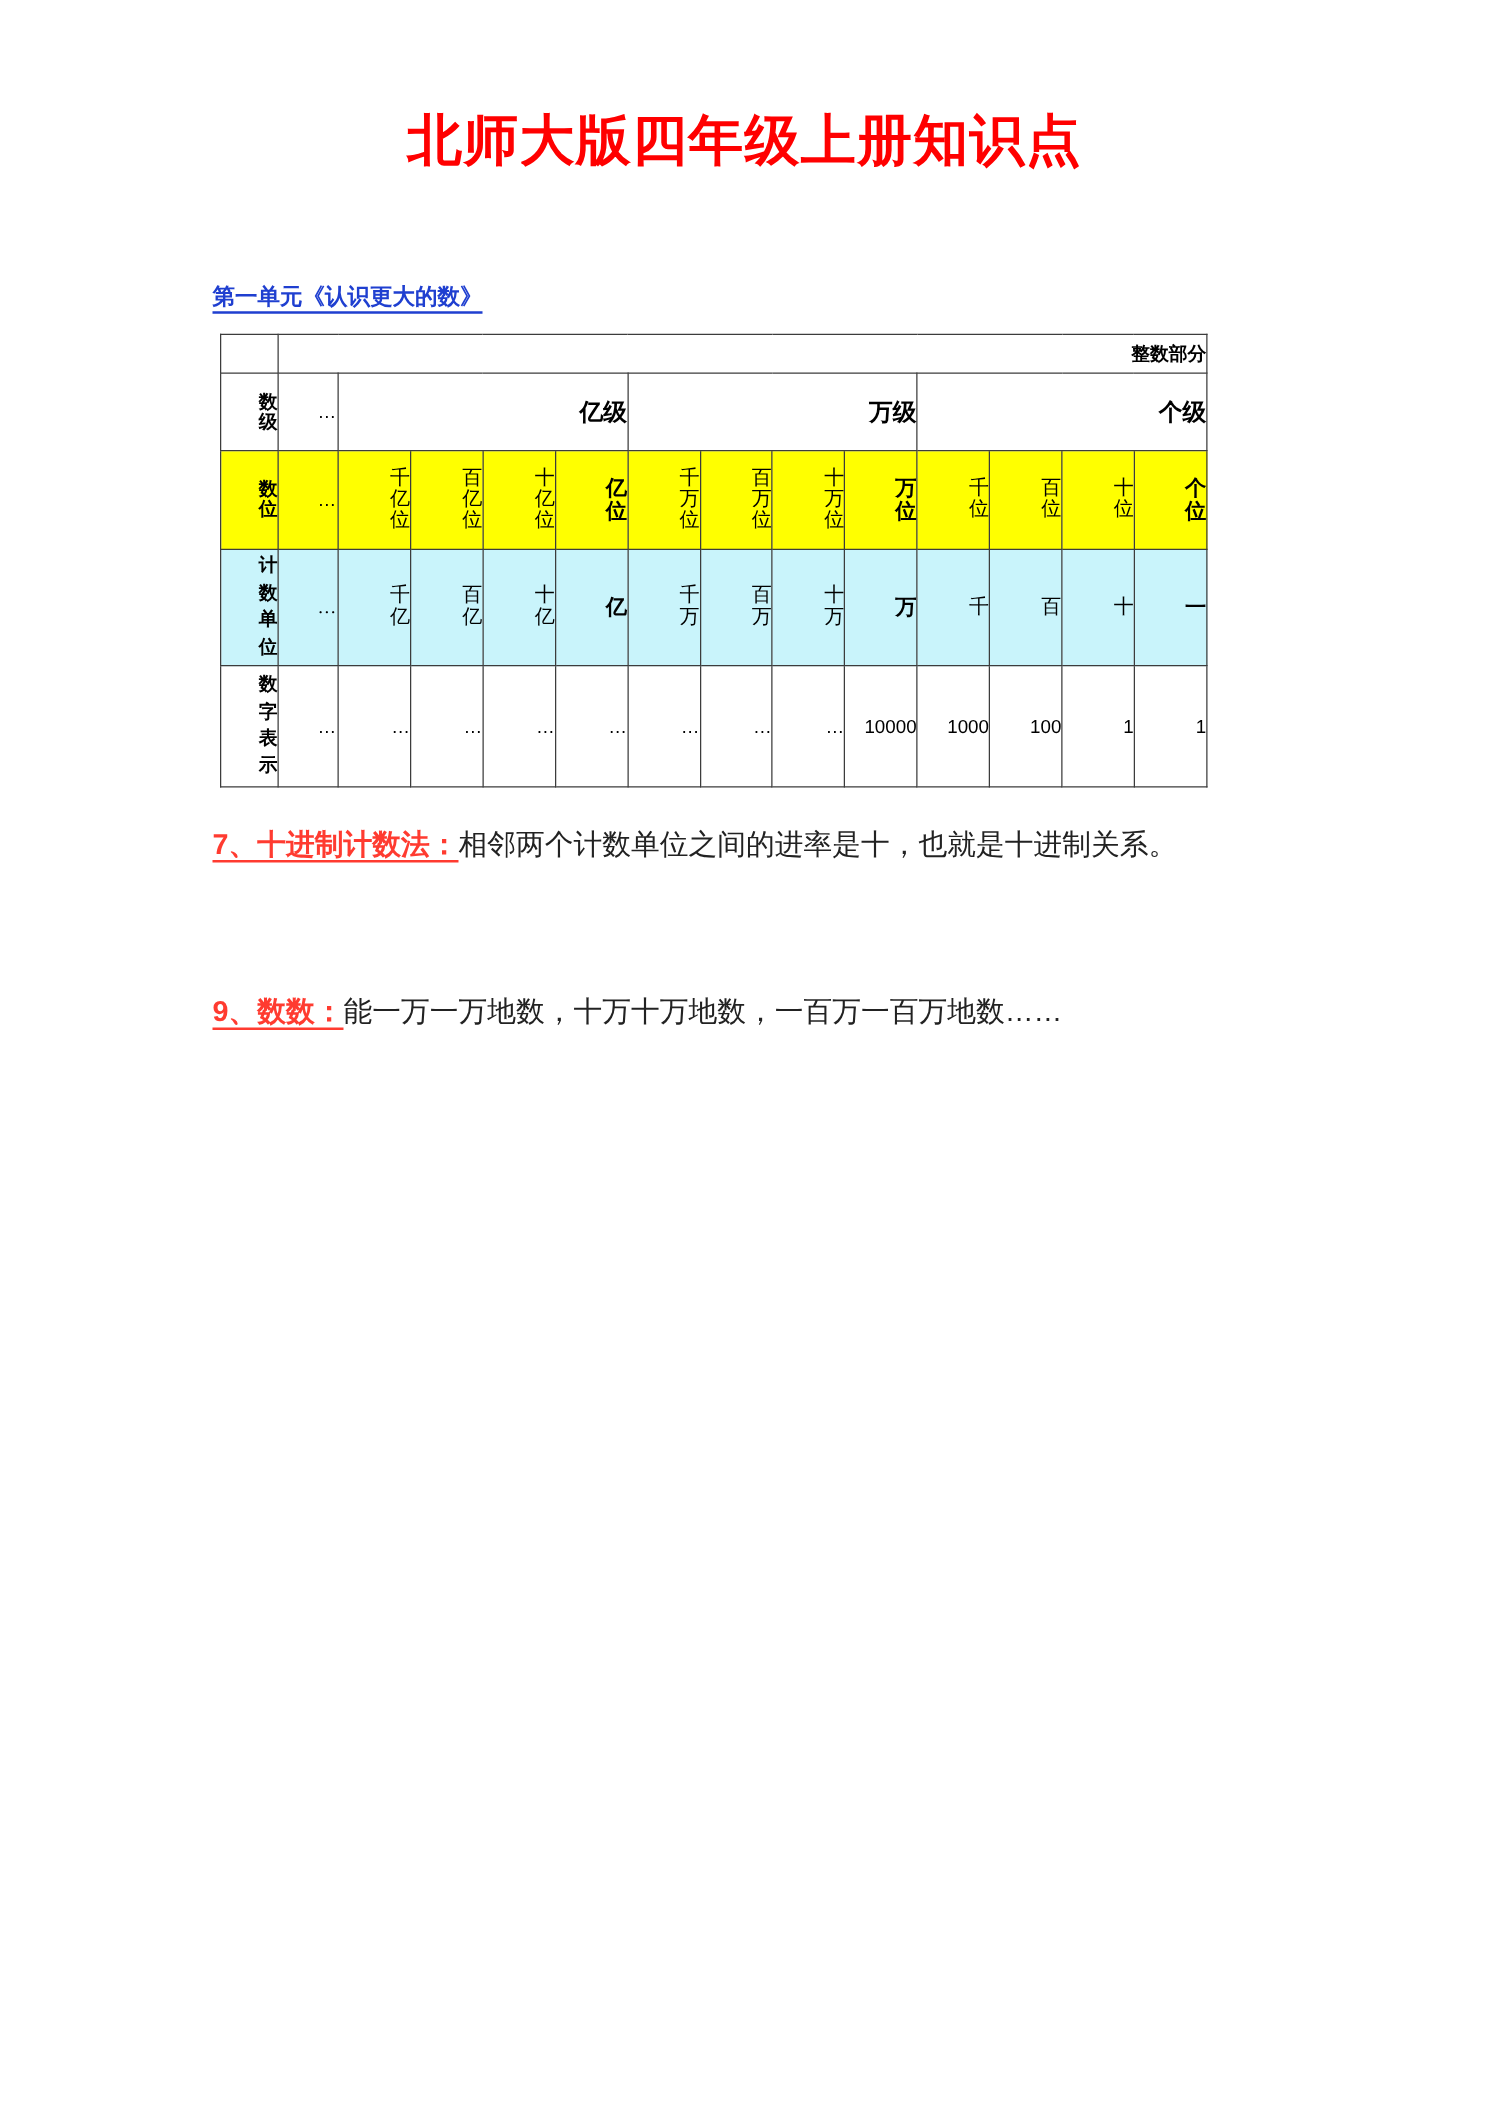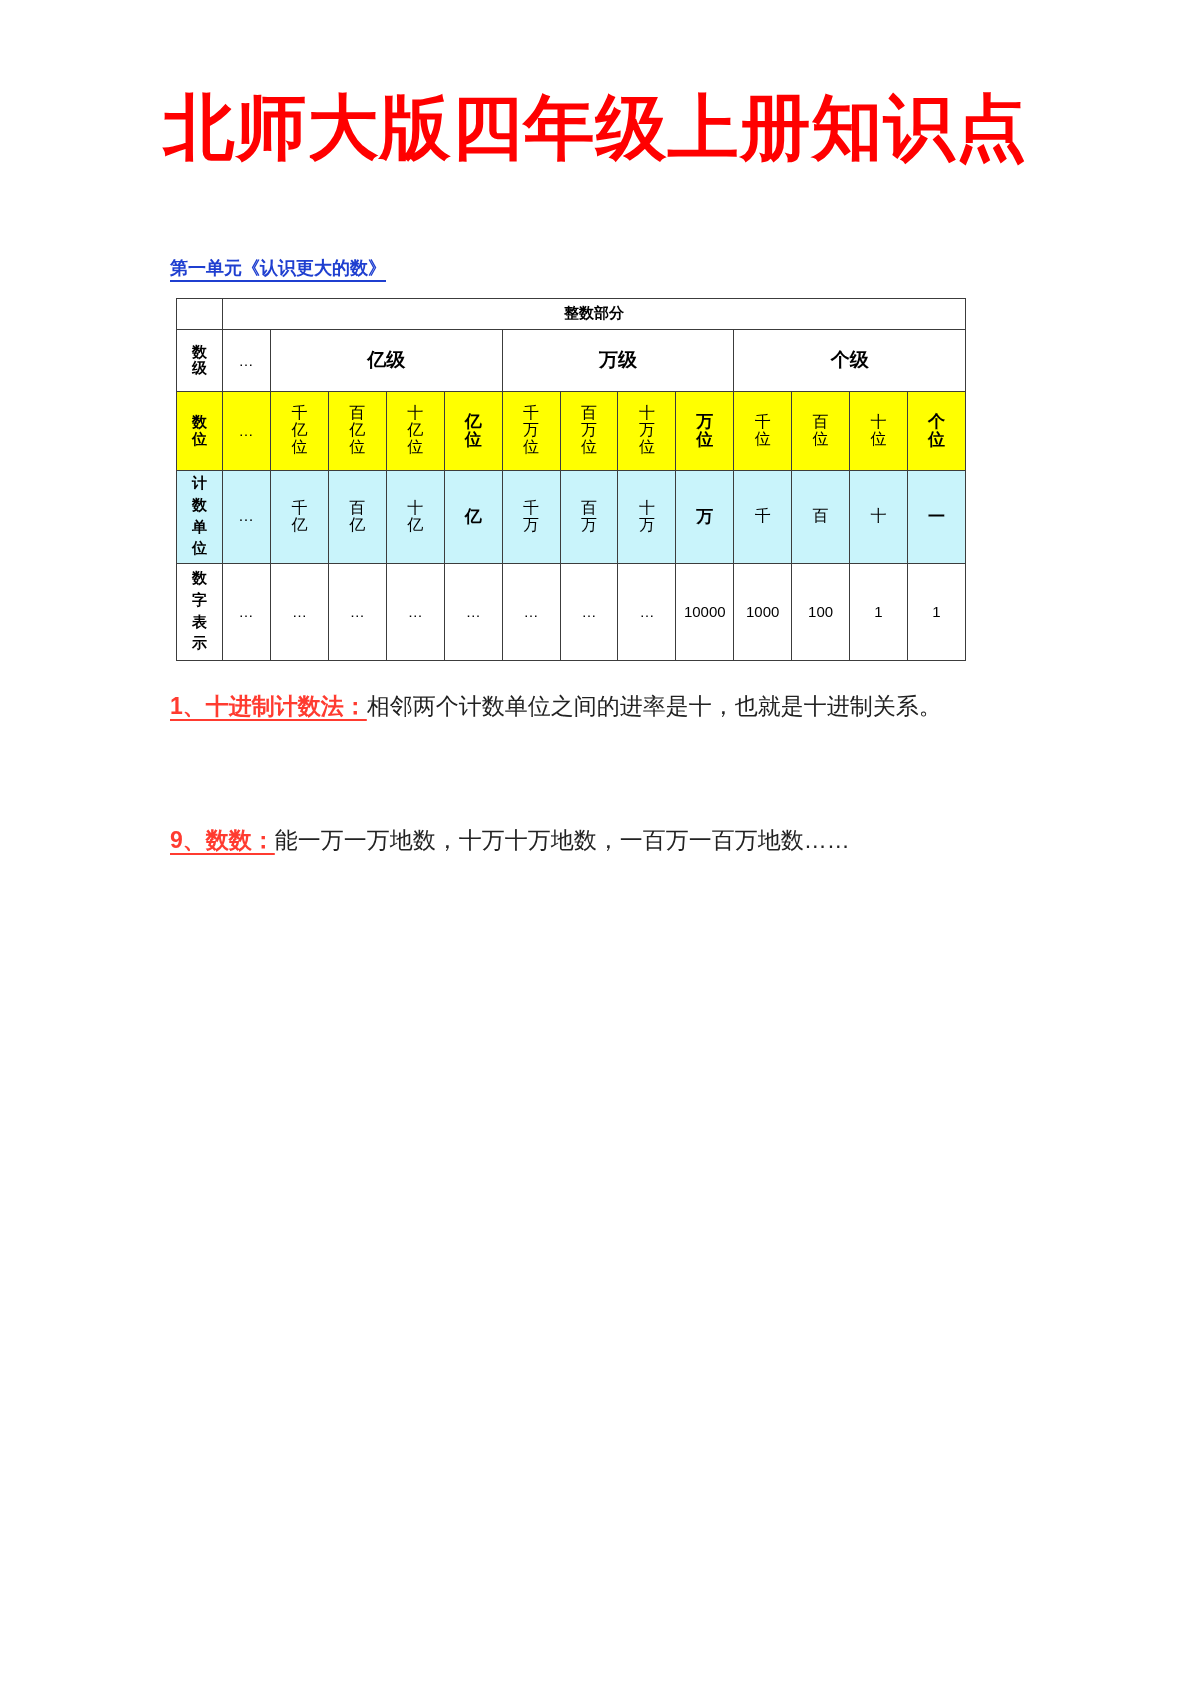--- a/index.html
+++ b/index.html
@@ -9,21 +9,21 @@
     font-family:"Liberation Sans","DejaVu Sans",sans-serif;
     color:#000;
     position:relative;
     overflow:hidden;
   }
   .page { position:relative; width:1191px; height:1684px; padding:0; box-sizing:border-box; }
 
   .doc-title {
     text-align:center;
     color:#ff0000;
-    font-size:71px;
+    font-size:44px;
     font-weight:bold;
     letter-spacing:1px;
     margin:88px 0 0 0;
     line-height:1.12;
   }
 
   .unit-heading {
     margin:88px 0 0 170px;
     color:#1f3fd0;
     font-size:18px;
@@ -48,21 +48,21 @@
   
   .pv-table-wrap { margin:18px 0 0 176px; }
   table.pv {
     border-collapse:collapse;
     table-layout:fixed;
     width:790px;
     background:#fff;
   }
   table.pv td {
     border:1px solid #3c3c3c;
-    text-align:center;
+    text-align:right;
     vertical-align:middle;
     font-size:15px;
     color:#000;
     padding:0;
   }
   .c-label { width:46px; }
   .c-dots  { width:48px; }
 
   .t-top { height:30px; font-weight:bold; font-size:17px; }
   .t-grade-row { height:62px; }
@@ -341,21 +341,21 @@
           <td class="numtxt">1000</td>
           <td class="numtxt">100</td>
           <td class="numtxt">1</td>
           <td class="numtxt">1</td>
         </tr>
       </tbody>
     </table>
   </div>
 
   <p class="para">
-    <span class="lead">1、十进制计数法：</span><span>相邻两个计数单位之间的进率是十，也就是十进制关系。</span>
+    <span class="lead">7、十进制计数法：</span><span>相邻两个计数单位之间的进率是十，也就是十进制关系。</span>
   </p>
 
   <div class="gap-lg"></div>
 
   <p class="para">
     <span class="lead">9、数数：</span><span>能一万一万地数，十万十万地数，一百万一百万地数……</span>
   </p>
 
   <div class="gap-lg"></div>
 

